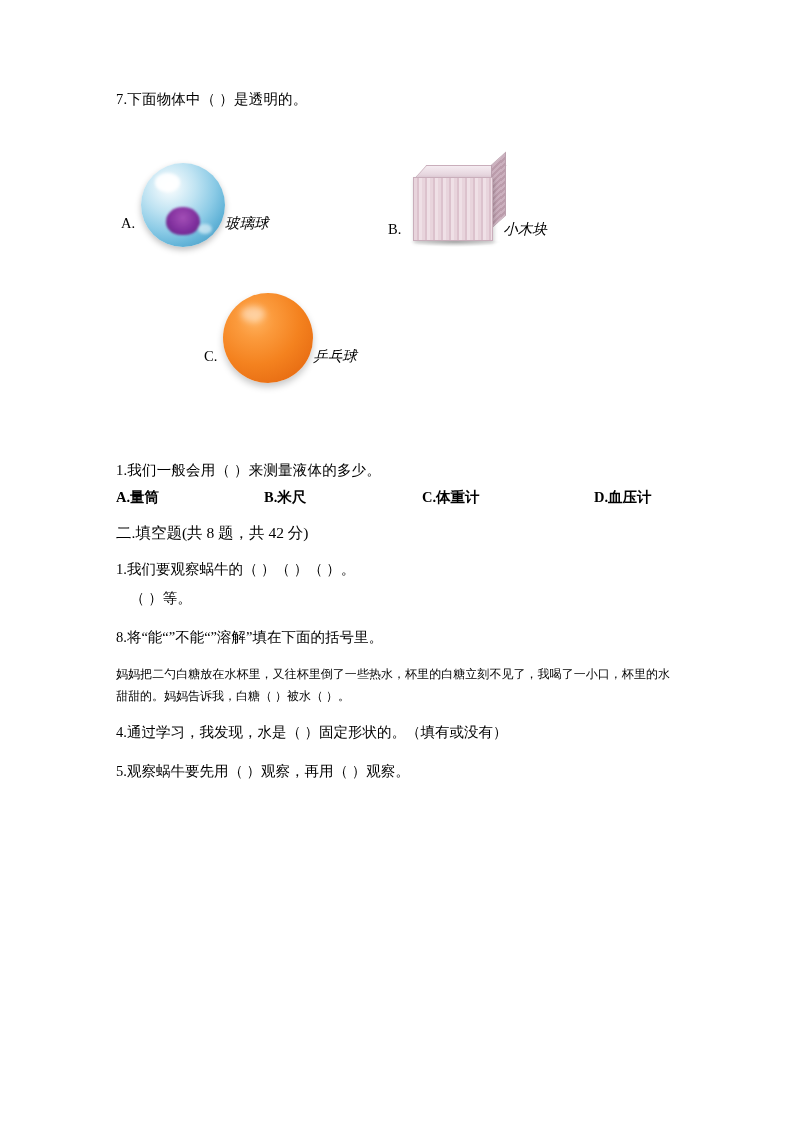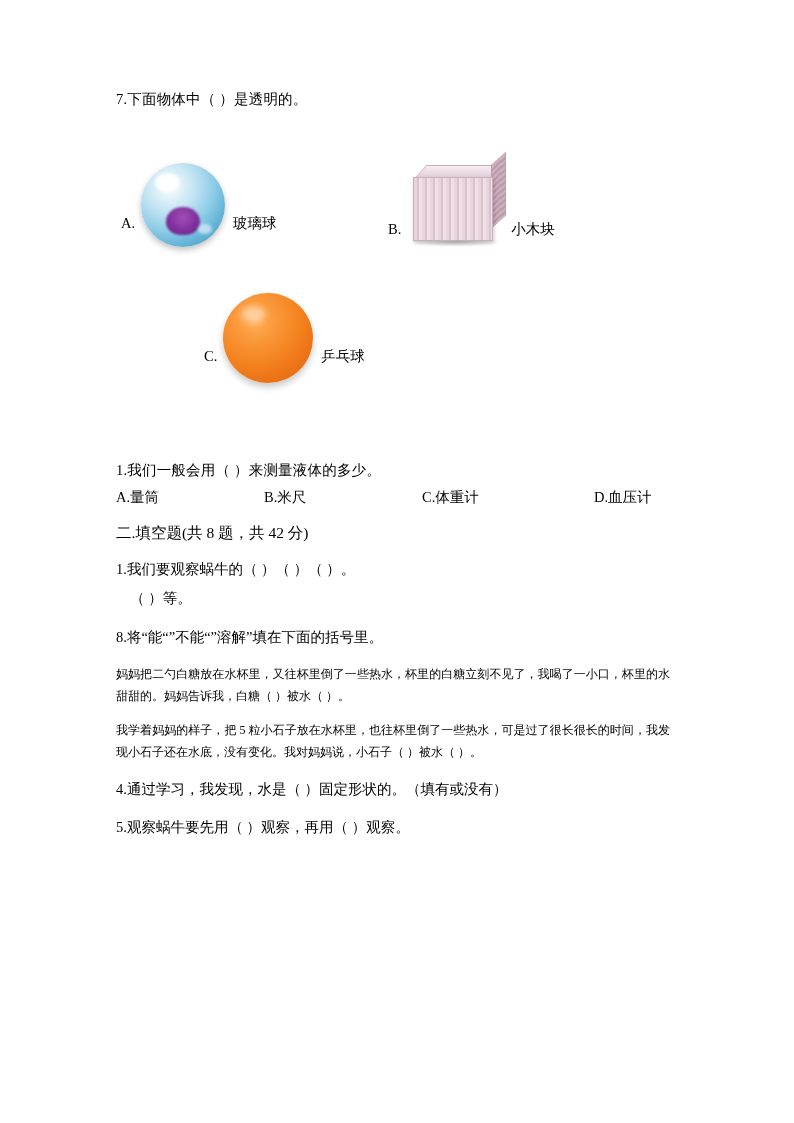--- a/index.html
+++ b/index.html
@@ -45,21 +45,21 @@
     position: absolute;
     display: flex;
     align-items: center;
   }
   .choice .tag {
     font-size: 14.5px;
     margin-right: 6px;
   }
   .choice .cap {
     font-size: 14.5px;
-    margin-left: 8px;
+    font-style: italic;
   }
 
   .choice-a { left: 5px; top: 70px; }
   .choice-b { left: 272px; top: 70px; }
   .choice-c { left: 88px; top: 200px; }
 
   
   .marble {
     width: 84px; height: 84px;
     border-radius: 50%;
@@ -166,20 +166,21 @@
   
   .section-title {
     font-size: 15.5px;
     font-weight: normal;
     margin: 16px 0 12px 0;
   }
   .opts-row {
     display: flex;
     font-size: 14.5px;
     margin: 4px 0 2px 0;
+    font-weight: bold;
   }
   .opts-row .op { }
   .op1 { width: 148px; }
   .op2 { width: 158px; }
   .op3 { width: 172px; }
 
   .para {
     font-size: 12px;
     line-height: 1.85;
     margin: 0 12px 12px 0;
@@ -239,20 +240,19 @@
 
     <div class="section-title">二.填空题(共 8 题，共 42 分)</div>
 
     <div class="indent-line">1.我们要观察蜗牛的（             ）（             ）（             ）。</div>
 
     <div class="indent-line sub-indent" style="margin-top:-10px;">（             ）等。</div>
 
     <div class="indent-line">8.将“能“”不能“”溶解”填在下面的括号里。</div>
 
     <div class="para">妈妈把二勺白糖放在水杯里，又往杯里倒了一些热水，杯里的白糖立刻不见了，我喝了一小口，杯里的水甜甜的。妈妈告诉我，白糖（             ）被水（             ）。</div>
-    <div class="para">我学着妈妈的样子，把 5 粒小石子放在水杯里，也往杯里倒了一些热水，可是过了很长很长的时间，我发现小石子还在水底，没有变化。我对妈妈说，小石子（             ）被水（             ）。</div>
 
     <div class="indent-line">4.通过学习，我发现，水是（         ）固定形状的。（填有或没有）</div>
 
     <div class="indent-line">5.观察蜗牛要先用（             ）观察，再用（             ）观察。</div>
 
   </div>
 </div>
 
 </body></html>

